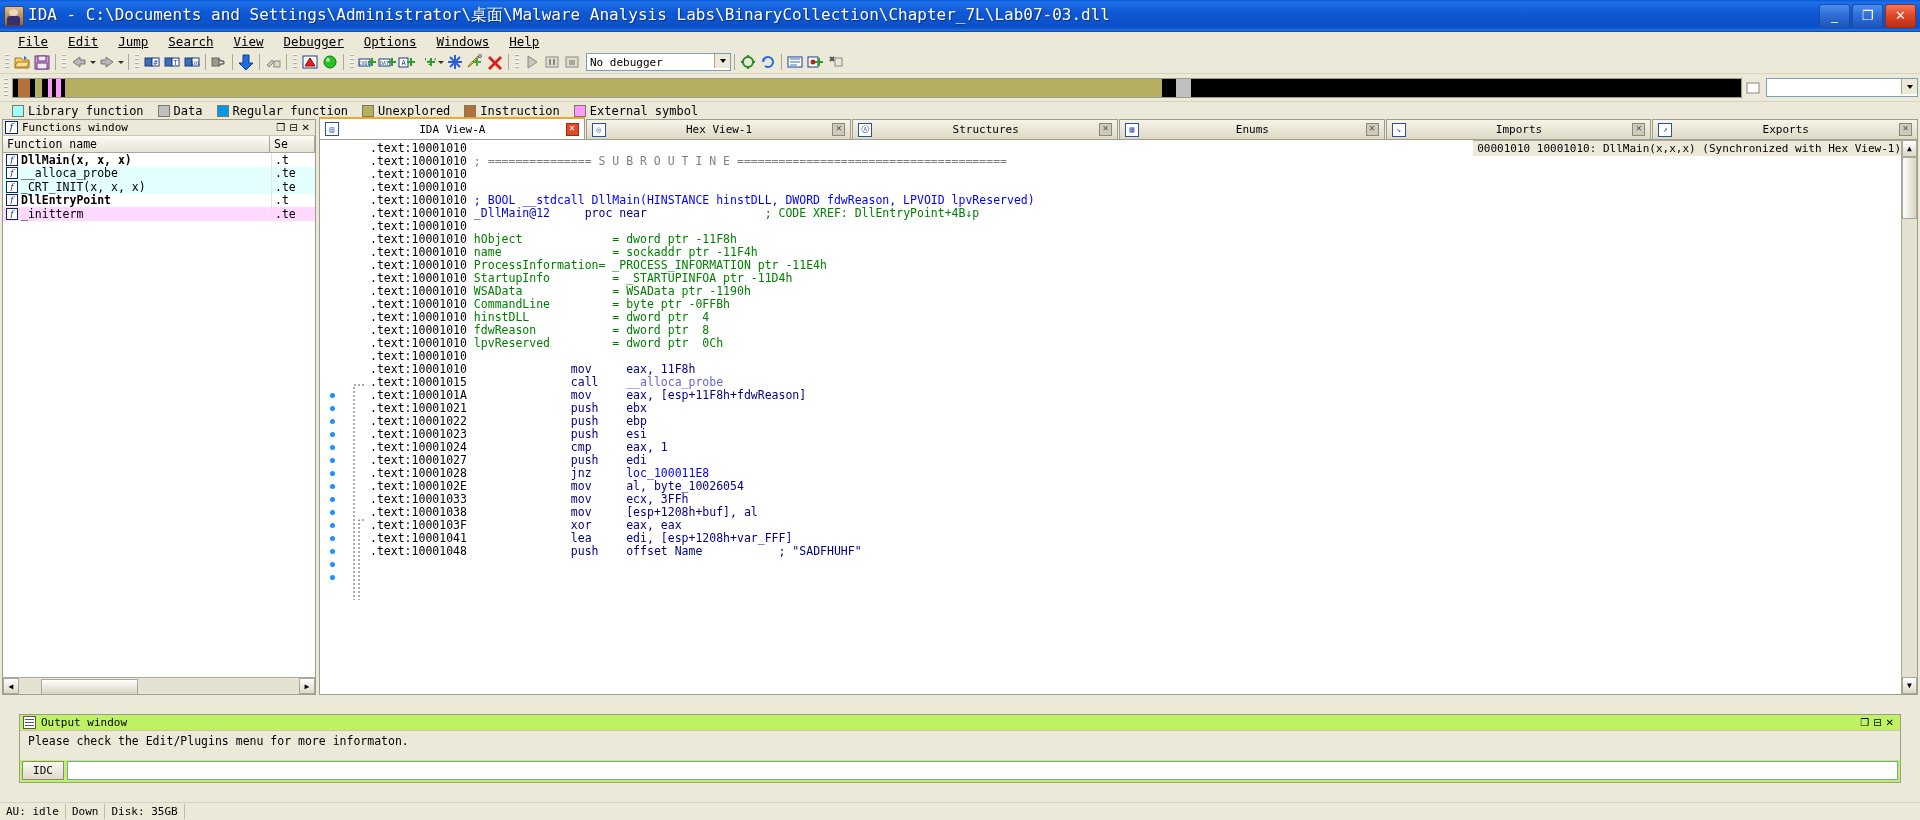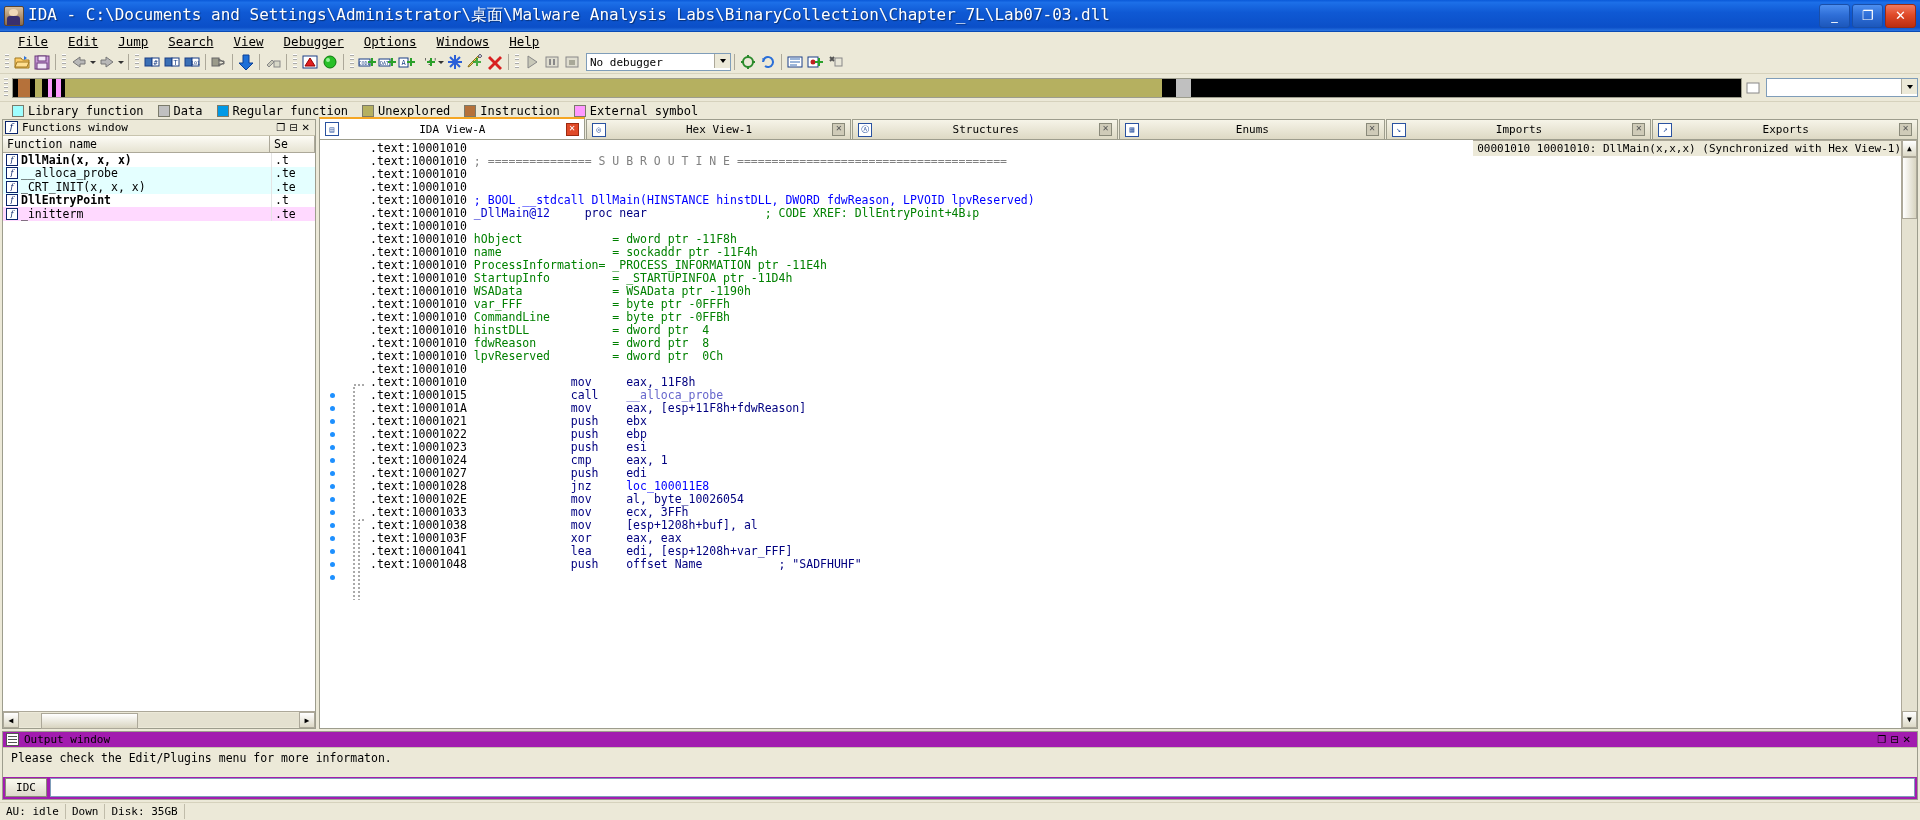--- a/index.html
+++ b/index.html
@@ -152,21 +152,21 @@
     font-family:"DejaVu Sans Mono","Liberation Mono",monospace;white-space:nowrap;}
   .vsbar{width:15px;flex:0 0 15px;background:#f0eee0;border-left:1px solid #aca899;
     display:flex;flex-direction:column;}
   .vsb-arrow{height:15px;flex:0 0 15px;background:linear-gradient(180deg,#fff,#dcd9c6);
     border:1px solid #aca899;display:flex;align-items:center;justify-content:center;font-size:8px;}
   .vsb-track{flex:1;background:#e4e1d0;position:relative;}
   .vsb-thumb{position:absolute;top:0;left:0;right:0;height:60px;
     background:linear-gradient(90deg,#fff,#d8d4c0);border:1px solid #aca899;}
 
   
-  .outwin{flex:0 0 auto;background:#a21caf;border:1px solid #9d9d8d;margin:2px;display:flex;flex-direction:column;}
+  .outwin{flex:0 0 auto;background:#bef264;border:1px solid #9d9d8d;margin:19px;display:flex;flex-direction:column;}
   .outhdr{height:15px;flex:0 0 15px;display:flex;align-items:center;padding:0 3px;border-bottom:1px solid #c8c4ae;}
   .outhdr .oico{width:11px;height:11px;flex:0 0 11px;border:1px solid #555;background:#fff;margin-right:5px;position:relative;}
   .outhdr .oico:after{content:"";position:absolute;left:1px;top:2px;right:1px;height:1px;background:#555;
     box-shadow:0 3px 0 #555,0 6px 0 #555;}
   .outhdr .ottl{flex:1;font-size:11px;font-family:"DejaVu Sans Mono","Liberation Mono",monospace;}
   .outbody{height:26px;flex:0 0 26px;background:#ece9d8;padding:3px 0 0 8px;}
   .outline{font-size:11.5px;font-family:"DejaVu Sans Mono","Liberation Mono",monospace;color:#000;}
   .cmdrow{height:20px;flex:0 0 20px;display:flex;align-items:center;gap:3px;padding:0 2px 2px 2px;}
   .cmdbtn{width:40px;height:17px;border:1px solid #8a8a7a;background:linear-gradient(180deg,#fafaf0,#dedacb);
     display:flex;align-items:center;justify-content:center;font-size:11px;
@@ -570,21 +570,20 @@
                 <div class="cl"><span class="addr">.text:10001010 </span></div>
                 <div class="cl"><span class="addr">.text:10001010 </span></div>
                 <div class="cl"><span class="addr">.text:10001010 </span><span class="c-decl">; BOOL __stdcall DllMain(HINSTANCE hinstDLL, DWORD fdwReason, LPVOID lpvReserved)</span></div>
                 <div class="cl"><span class="addr">.text:10001010 </span><span class="c-name">_DllMain@12     </span><span class="c-kw">proc near                 </span><span class="c-xref">; CODE XREF: DllEntryPoint+4B↓p</span></div>
                 <div class="cl"><span class="addr">.text:10001010 </span></div>
                 <div class="cl"><span class="addr">.text:10001010 </span><span class="c-var">hObject             = dword ptr -11F8h</span></div>
                 <div class="cl"><span class="addr">.text:10001010 </span><span class="c-var">name                = sockaddr ptr -11F4h</span></div>
                 <div class="cl"><span class="addr">.text:10001010 </span><span class="c-var">ProcessInformation= _PROCESS_INFORMATION ptr -11E4h</span></div>
                 <div class="cl"><span class="addr">.text:10001010 </span><span class="c-var">StartupInfo         = _STARTUPINFOA ptr -11D4h</span></div>
                 <div class="cl"><span class="addr">.text:10001010 </span><span class="c-var">WSAData             = WSAData ptr -1190h</span></div>
-                <div class="cl"><span class="addr">.text:10001010 </span><span class="c-var">var_FFF             = byte ptr -0FFFh</span></div>
                 <div class="cl"><span class="addr">.text:10001010 </span><span class="c-var">CommandLine         = byte ptr -0FFBh</span></div>
                 <div class="cl"><span class="addr">.text:10001010 </span><span class="c-var">hinstDLL            = dword ptr  4</span></div>
                 <div class="cl"><span class="addr">.text:10001010 </span><span class="c-var">fdwReason           = dword ptr  8</span></div>
                 <div class="cl"><span class="addr">.text:10001010 </span><span class="c-var">lpvReserved         = dword ptr  0Ch</span></div>
                 <div class="cl"><span class="addr">.text:10001010 </span></div>
                 <div class="cl"><span class="addr">.text:10001010 </span><span class="c-mn">              mov     </span><span class="c-op">eax, 11F8h</span></div>
                 <div class="cl"><span class="addr">.text:10001015 </span><span class="c-mn">              call    </span><span class="c-lt">__alloca_probe</span></div>
                 <div class="cl"><span class="addr">.text:1000101A </span><span class="c-mn">              mov     </span><span class="c-op">eax, [esp+11F8h+fdwReason]</span></div>
                 <div class="cl"><span class="addr">.text:10001021 </span><span class="c-mn">              push    </span><span class="c-op">ebx</span></div>
                 <div class="cl"><span class="addr">.text:10001022 </span><span class="c-mn">              push    </span><span class="c-op">ebp</span></div>

